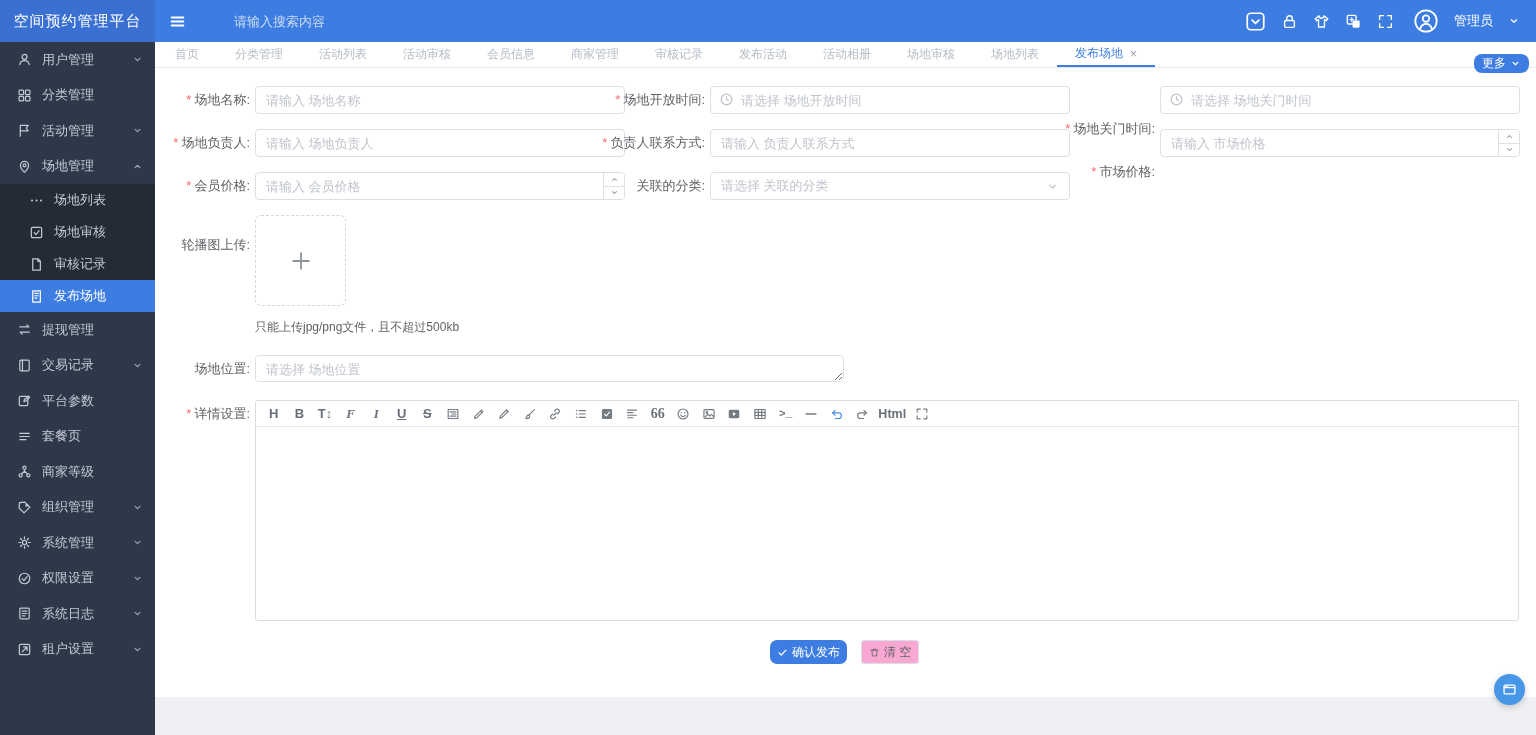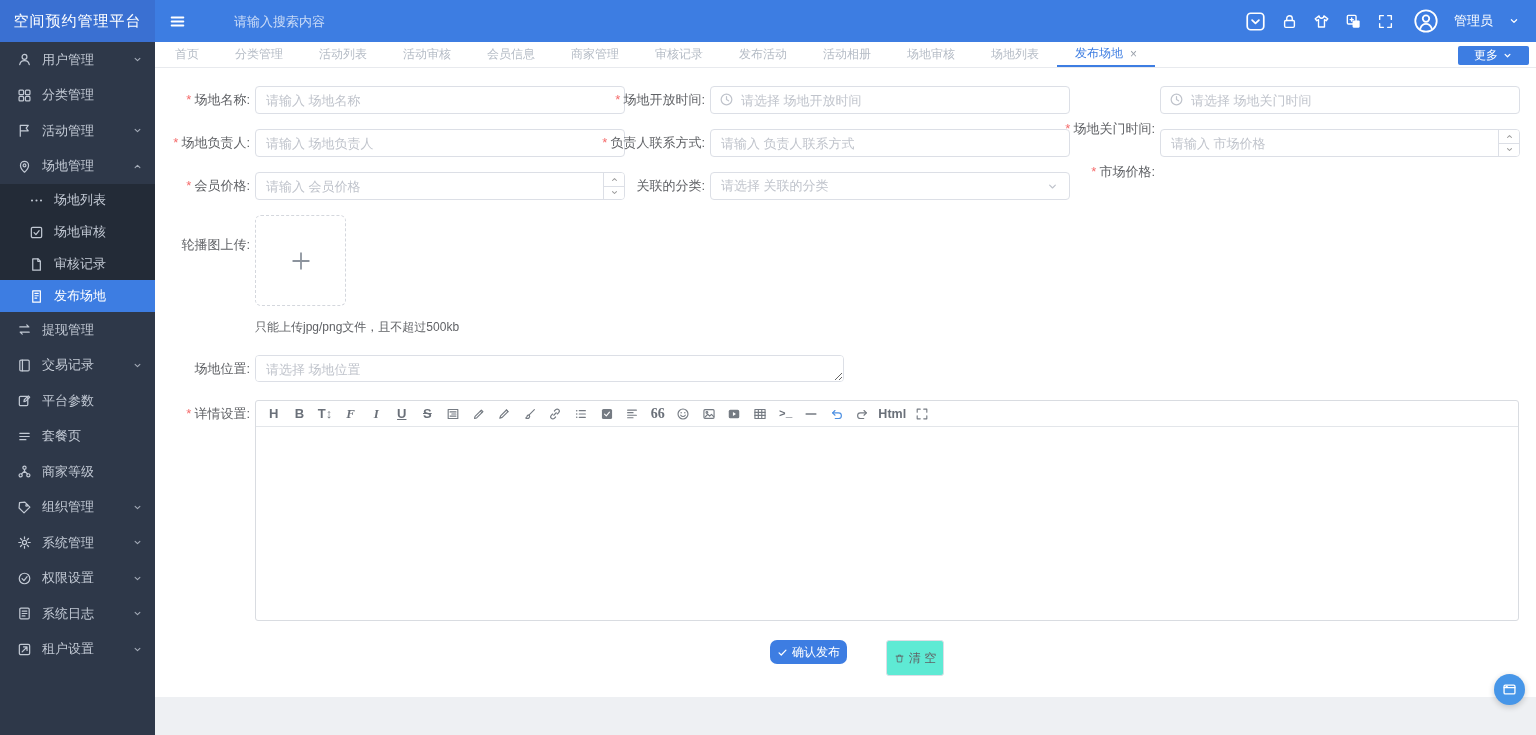--- a/index.html
+++ b/index.html
@@ -34,22 +34,22 @@
   .menu-item.active { background:#3d7de2; color:#fff; }
 
   
   .tabbar { position:absolute; left:155px; top:42px; right:0; height:26px; background:#fff;
             border-bottom:1px solid #e8eaee; display:flex; align-items:stretch; z-index:3; }
   .tabs { display:flex; padding-left:2px; }
   .tab { display:flex; align-items:center; padding:0 18px; font-size:12px; color:#b5bcc6;
          cursor:pointer; }
   .tab.active { color:#3d7de2; border-bottom:2px solid #3d7de2; }
   .tab .tab-close { margin-left:7px; color:#9aa1ab; font-size:12px; line-height:1; }
-  .more-btn { position:absolute; right:7px; top:4px; height:19px; background:#3d7de2;
-              color:#fff; border:none; border-radius:2px; font-size:12px; padding:0 16px;
+  .more-btn { position:absolute; right:7px; top:12px; height:19px; background:#3d7de2;
+              color:#fff; border:none; border-radius:8px; font-size:12px; padding:0 8px;
               display:flex; align-items:center; gap:4px; cursor:pointer;
               font-family:inherit; }
 
   
   .content { position:absolute; left:155px; top:68px; width:1381px; height:629px; background:#fff;padding-left:12px; }
 
   .flabel { position:absolute; height:28px; line-height:28px; text-align:right; color:#606266;
             font-size:13px; white-space:nowrap; }
   .flabel .req { color:#f56c6c; margin-right:3px; font-style:normal; }
   .l1 { left:0; width:95px; }  .l2 { left:440px; width:110px; } .l3 { left:890px; width:110px;margin-top:29px; }
@@ -101,24 +101,24 @@
   [data-name="quote-tool"] { font-family:"Liberation Serif",serif; font-size:14px; }
   [data-name="code-tool"] { font-family:"Liberation Mono","DejaVu Sans Mono",monospace; font-size:11px; }
   [data-name="html-tool"] { width:34px; font-size:12.5px; font-weight:bold; color:#6a7079; }
   [data-name="undo-tool"] { color:#4b8fe2; }
   .ed-body { height:194px; cursor:text; }
 
   .btn-row-submit { position:absolute; left:615px; top:572px; width:77px; height:24px;
       background:#3d7de2; color:#fff; border:none; border-radius:7px; font-size:12px;
       display:flex; align-items:center; justify-content:center; gap:4px; cursor:pointer;
       font-family:inherit; }
-  .btn-row-clear { position:absolute; left:706px; top:572px; width:58px; height:36px;
-      background:#5eead4; color:#606266; border:1px solid #dcdfe6; border-radius:3px; font-size:12px;
+  .btn-row-clear { position:absolute; left:706px; top:572px; width:58px; height:24px;
+      background:#f9a8d4; color:#606266; border:1px solid #dcdfe6; border-radius:3px; font-size:12px;
       display:flex; align-items:center; justify-content:center; gap:4px; cursor:pointer;
-      font-family:inherit;margin-left:25px; }
+      font-family:inherit; }
 
   .fab { position:absolute; left:1494px; top:674px; width:31px; height:31px; border-radius:50%;
          background:#4796e8; color:#fff; border:none; display:flex; align-items:center;
          justify-content:center; cursor:pointer; z-index:6; box-shadow:0 2px 6px rgba(0,0,0,.2); }
 </style>
 </head>
 <body>
 
 <div class="logo" data-name="app-logo">
   <span data-name="app-title">空间预约管理平台</span>

